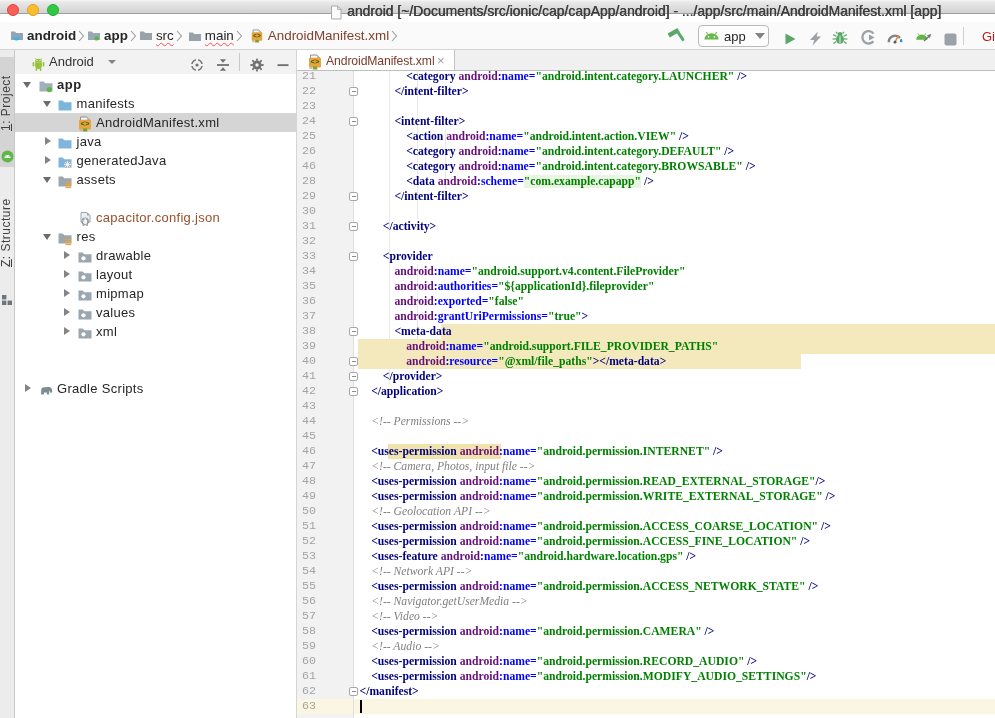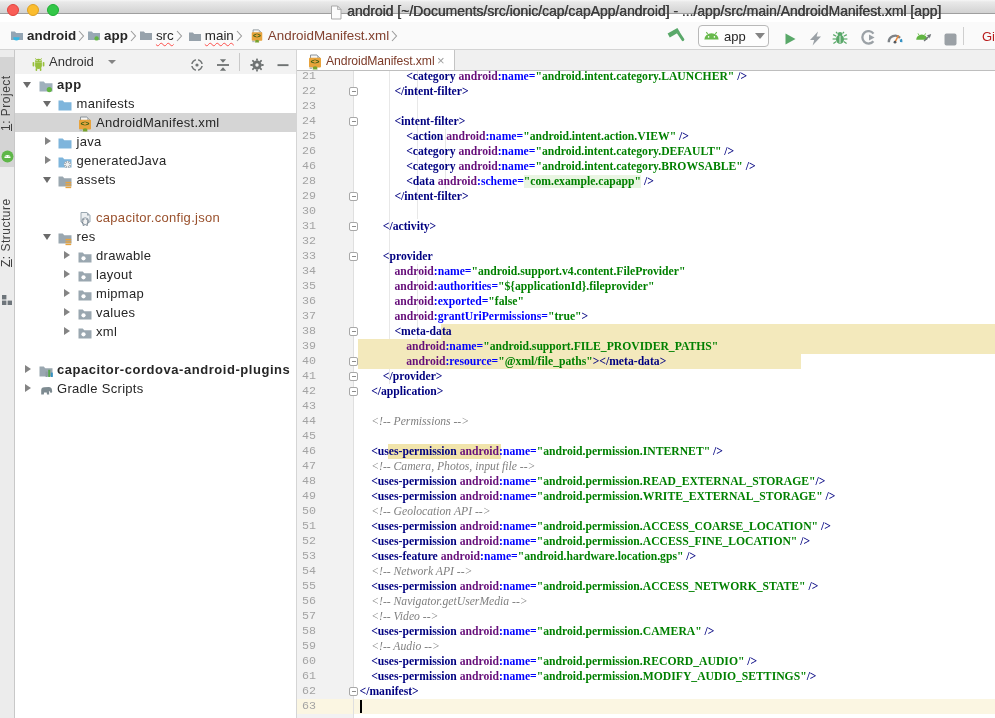--- a/index.html
+++ b/index.html
@@ -413,32 +413,20 @@
         </div>
 <div class="trow" style="top:272px">
           <span class="tarw" style="left:47.0px">
             <span class="tar right"></span>
           </span>
           <span class="ticon" style="left:61.5px"><svg width="16" height="16" viewBox="0 0 16 16" style="">
               <path d="M1.5 3.5 h4.2 l1.6 1.8 h7.2 v8.2 h-13 z" fill="#9aa7b0"></path>
               <circle cx="6.5" cy="9.3" r="2.1" fill="#fff"></circle>
             </svg></span>
           <span class="tlabel" style="left:81.0px">xml</span>
-        </div>
-<div class="trow" style="top:310px">
-          <span class="tarw" style="left:8.0px">
-            <span class="tar right"></span>
-          </span>
-          <span class="ticon" style="left:22.5px"><svg width="16" height="16" viewBox="0 0 16 16" style="">
-              <path d="M1.5 3.5 h4.2 l1.6 1.8 h7.2 v8.2 h-13 z" fill="#9aa7b0"></path>
-              <rect x="7.6" y="8.6" width="2" height="5.4" fill="#8f9aa3"></rect>
-              <rect x="10.2" y="6.8" width="2" height="7.2" fill="#57a64a"></rect>
-              <rect x="12.8" y="9.6" width="2" height="4.4" fill="#3592c4"></rect>
-            </svg></span>
-          <span class="tlabel b" style="left:42.0px">capacitor-cordova-android-plugins</span>
         </div>
 <div class="trow" style="top:329px">
           <span class="tarw" style="left:8.0px">
             <span class="tar right"></span>
           </span>
           <span class="ticon" style="left:22.5px"><svg width="16" height="16" viewBox="0 0 16 16" style="">
               <path d="M3.2 12.5 v-4.2 q0-3 3-3.1 l4.6-.2 q2.8 0 3.1 2.5 l.3 2.2 q0 1-.9 1 l-1.4-.1 -.4-1.6 -.6.1 .3 3.4 h-2.2 l-.3-2.1 h-2.6 l-.3 2.1 z" fill="#7e8b91"></path>
             </svg></span>
           <span class="tlabel" style="left:42.0px">Gradle Scripts</span>
         </div>

